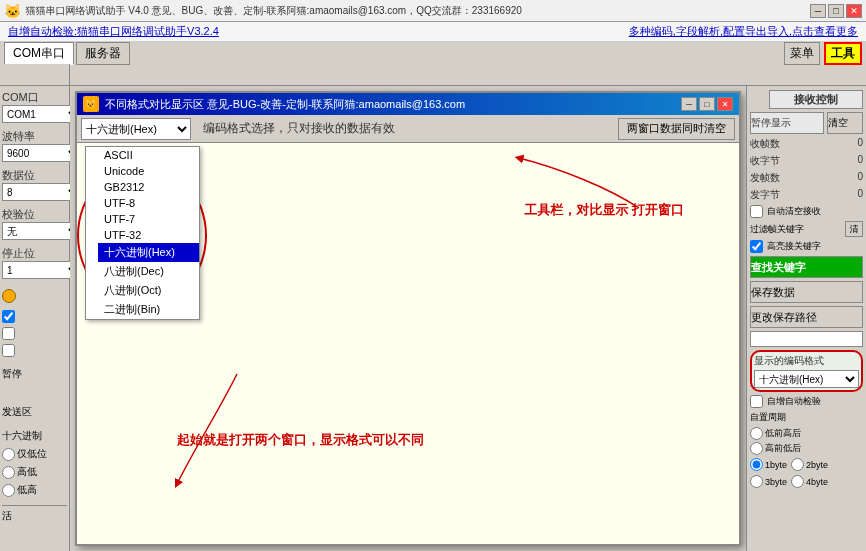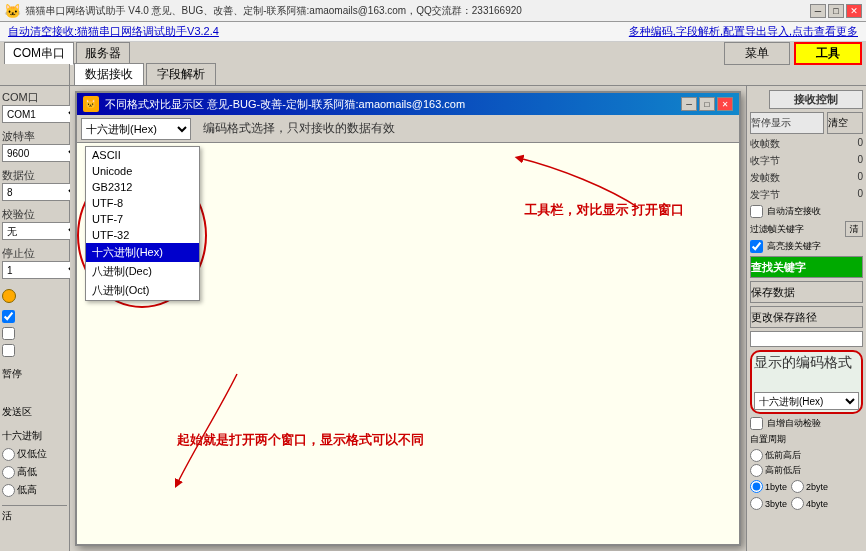--- a/index.html
+++ b/index.html
@@ -84,21 +84,21 @@
     }
     .menu-tab.active {
       background: #fff;
       border-bottom: 1px solid #fff;
     }
     .menu-right {
       display: flex;
       gap: 4px;
     }
     .menu-btn {
-      padding: 1px 20px;
+      padding: 1px 5px;
       border: 1px solid #888;
       background: #d4d0c8;
       cursor: pointer;
       font-size: 12px;
     }
     .menu-btn.highlighted {
       background: #ffff00;
       border: 2px solid #ff0000;
       font-weight: bold;
     }
@@ -228,23 +228,23 @@
       border: 1px solid #888;
       background: #fff;
     }
     .encoding-section {
       border: 1px solid #888;
       padding: 2px;
       background: #e8f0e8;
       border-radius: 2px;
     }
     .encoding-label {
-      font-size: 14px;
+      font-size: 10px;
       color: #333;
-      margin-bottom: 20px;
+      margin-bottom: 2px;
     }
     .encoding-combo {
       width: 100%;
       height: 18px;
       font-size: 10px;
       border: 1px solid #888;
       background: #fff;
     }
     .radio-section {
       display: flex;
@@ -349,20 +349,21 @@
     
     .dropdown-list {
       position: absolute;
       top: 28px;
       left: 4px;
       width: 115px;
       background: #fff;
       border: 1px solid #888;
       z-index: 20;
       box-shadow: 2px 2px 4px rgba(0,0,0,0.3);
+      padding-left: 12px;
     }
     .dropdown-item {
       padding: 2px 6px;
       font-size: 11px;
       cursor: pointer;
       white-space: nowrap;
     }
     .dropdown-item.selected {
       background: #0000cc;
       color: #fff;
@@ -404,41 +405,37 @@
   <span style="font-size:14px; margin-right:4px;">🐱</span>
   <span class="title-bar-text" style="font-size:10px; text-align:left; flex:1;">猫猫串口网络调试助手 V4.0 意见、BUG、改善、定制-联系阿猫:amaomails@163.com，QQ交流群：233166920</span>
   <div class="title-bar-buttons">
     <button class="title-btn">─</button>
     <button class="title-btn">□</button>
     <button class="title-btn" style="background:#ff4444; color:#fff;">✕</button>
   </div>
 </div>
 
 <div class="top-banner">
-  <span style="font-size:11px; color:#0000cc; text-decoration:underline; cursor:pointer;">自动清空接收:猫猫串口网络调试助手V3.2.4</span>
+  <span style="font-size:11px; color:#0000cc; text-decoration:underline; cursor:pointer;">自增自动检验:猫猫串口网络调试助手V3.2.4</span>
   <span style="font-size:11px; color:#0000cc; text-decoration:underline; cursor:pointer;">多种编码,字段解析,配置导出导入,点击查看更多</span>
 </div>
 
 <div class="menu-bar">
   <div class="menu-tabs">
     <button class="menu-tab active">COM串口</button>
     <button class="menu-tab">服务器</button>
   </div>
   <div class="menu-right">
     <button class="menu-btn">菜单</button>
     <button class="menu-btn highlighted">工具</button>
   </div>
 </div>
 
 <div style="display:flex; height:22px; background:#d4d0c8; border-bottom:1px solid #888;">
   <div style="width:70px; border-right:1px solid #888; background:#d4d0c8; display:flex; align-items:flex-end; justify-content:center; padding-bottom:0;"></div>
-  <div style="display:flex; align-items:flex-end; padding:0 4px;">
-    <button class="data-tab active">数据接收</button>
-    <button class="data-tab">字段解析</button>
-  </div>
 </div>
 
 <div class="main-layout">
 
   <div class="left-sidebar">
     <div class="sidebar-item">
       <span class="sidebar-label">COM口</span>
       <select class="sidebar-combo">
         <option>COM1</option>
       </select>
@@ -524,23 +521,25 @@
           <div class="dropdown-list">
             <div class="dropdown-item">ASCII</div>
             <div class="dropdown-item">Unicode</div>
             <div class="dropdown-item">GB2312</div>
             <div class="dropdown-item">UTF-8</div>
             <div class="dropdown-item">UTF-7</div>
             <div class="dropdown-item">UTF-32</div>
             <div class="dropdown-item selected">十六进制(Hex)</div>
             <div class="dropdown-item">八进制(Dec)</div>
             <div class="dropdown-item">八进制(Oct)</div>
+            <div class="dropdown-item">二进制(Bin)</div>
           </div>
         </div>
         <span class="compare-toolbar-label" style="margin-left:8px; font-size:12px;">编码格式选择，只对接收的数据有效</span>
+        <button class="compare-clear-btn">两窗口数据同时清空</button>
       </div>
 
       <div class="compare-content">
 
         <svg class="arrow-svg" width="200" height="80" style="top:5px; right:60px;">
           <defs>
             <marker id="arrowhead1" markerWidth="6" markerHeight="6" refX="3" refY="3" orient="auto">
               <polygon points="0 0, 6 3, 0 6" fill="#cc0000"></polygon>
             </marker>
           </defs>

